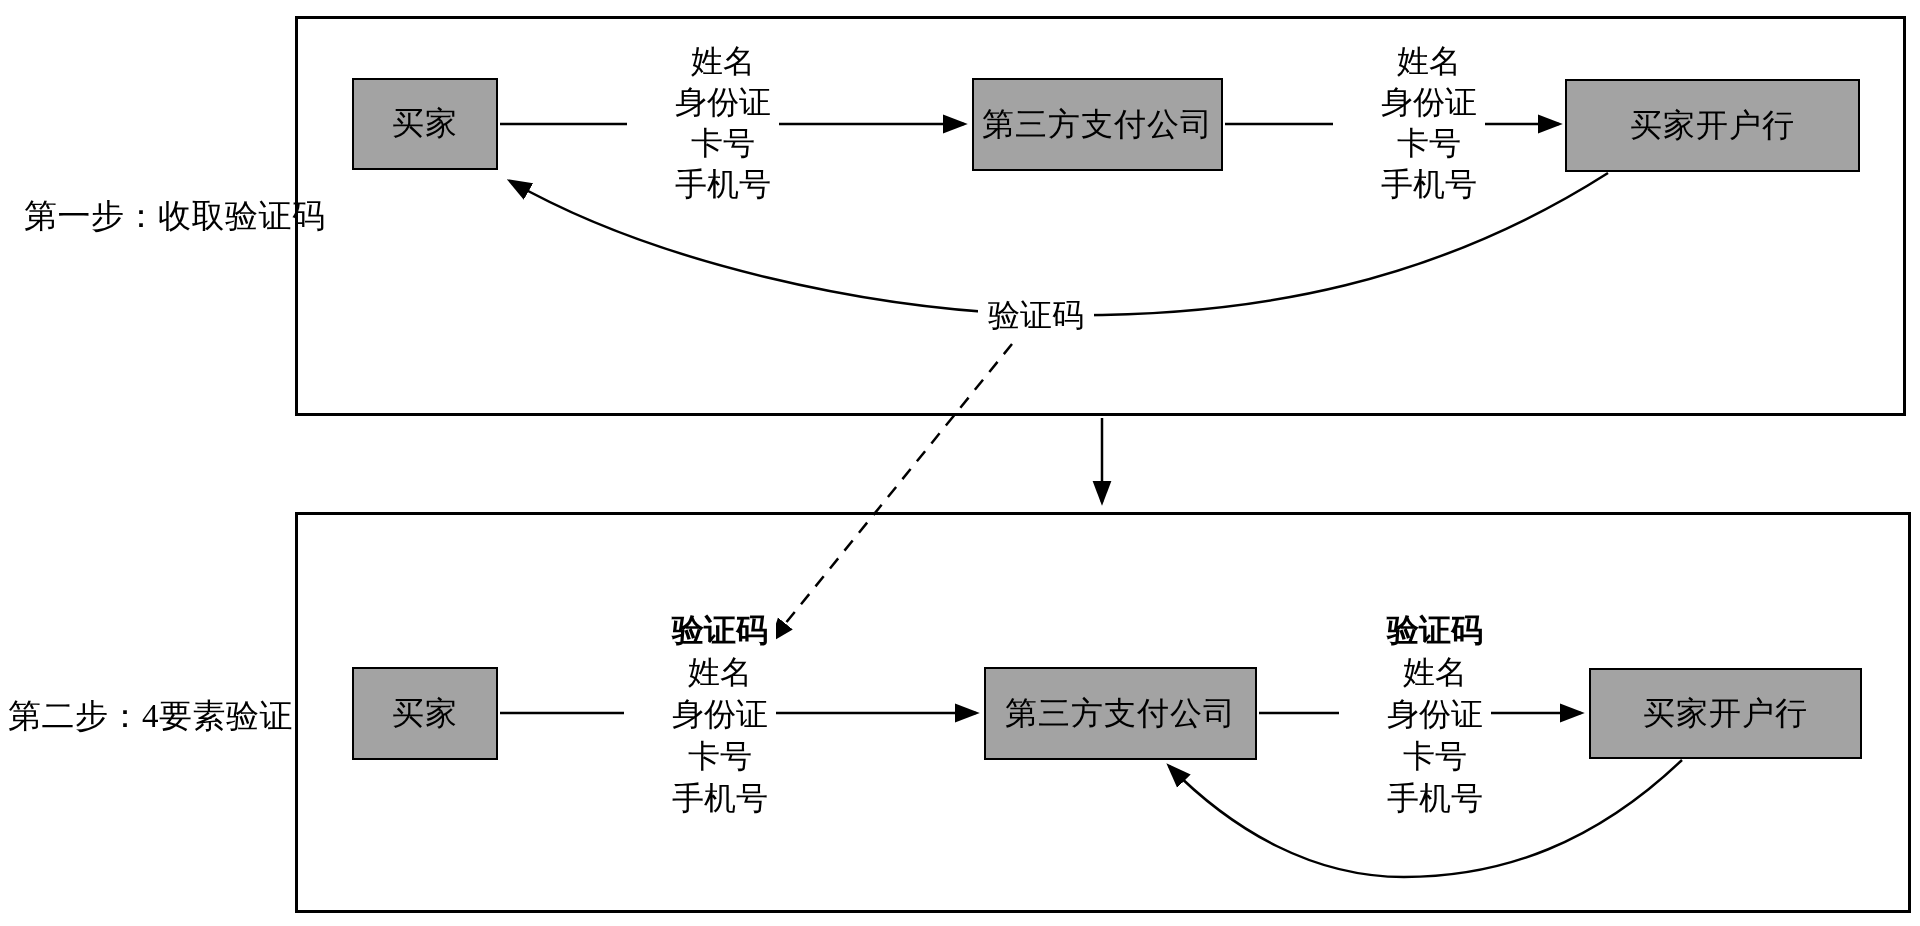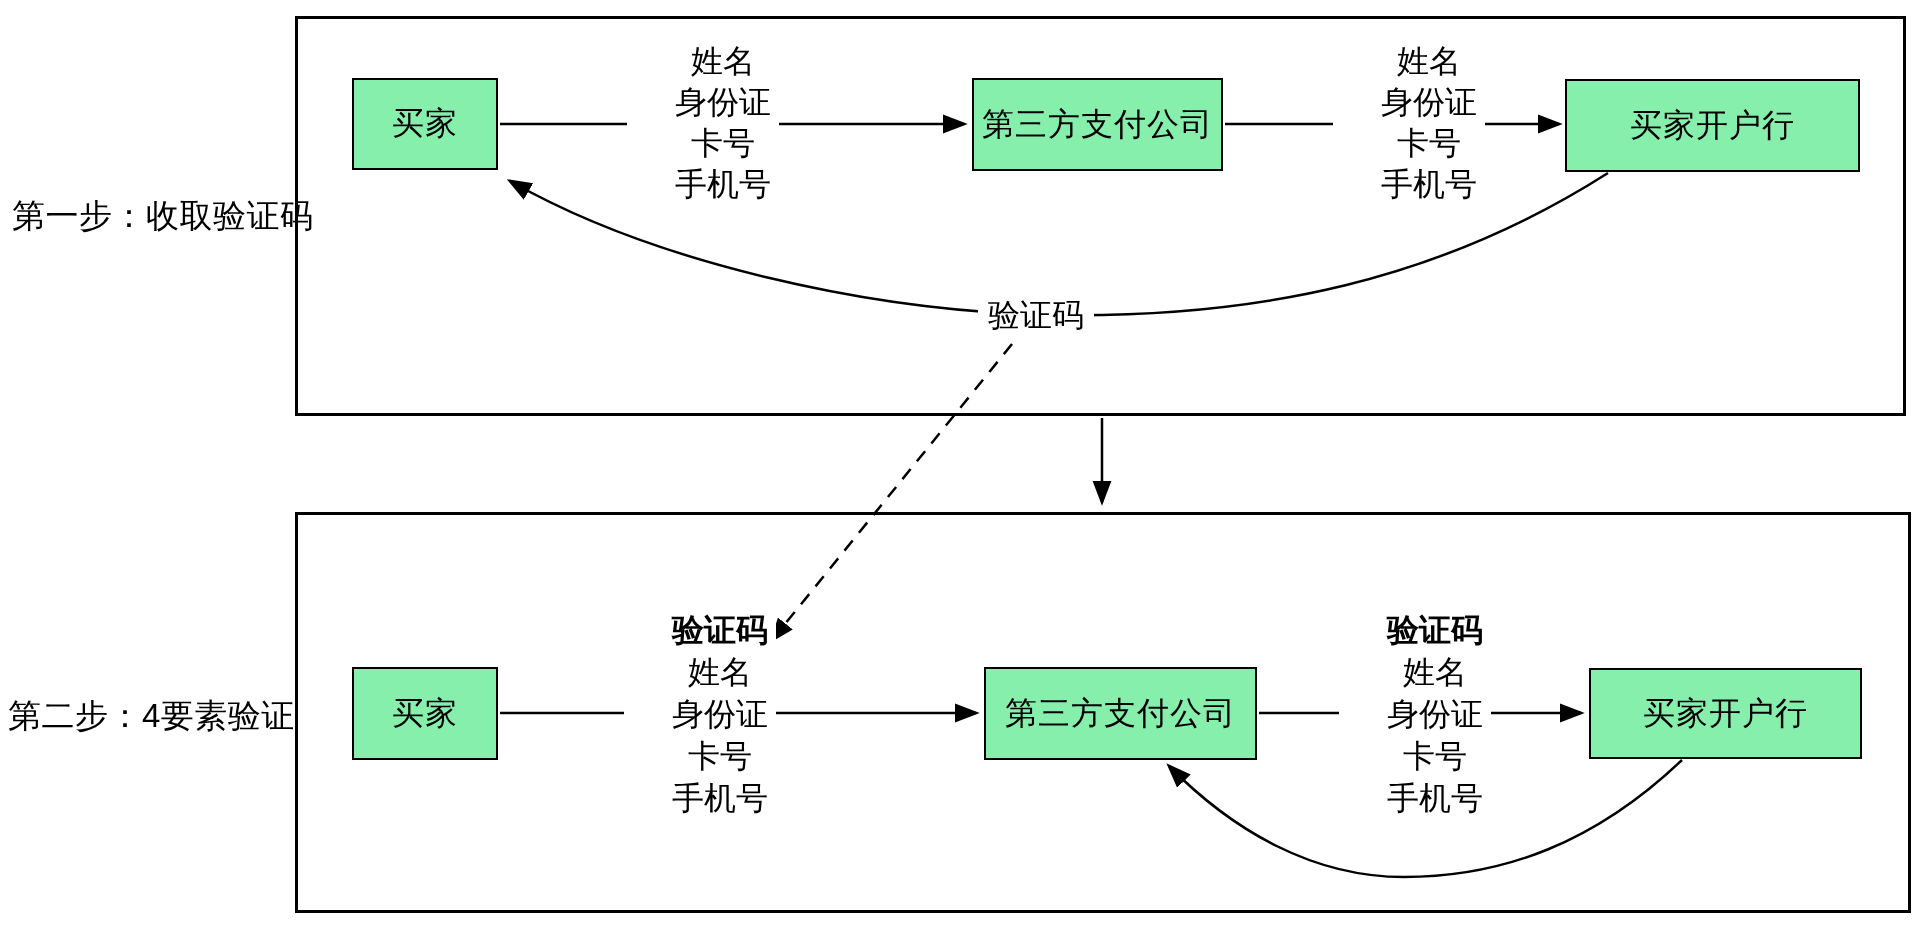--- a/index.html
+++ b/index.html
@@ -37,27 +37,27 @@
     height: 926px;
   }
 
   .step-label {
     position: absolute;
     font-size: 33px;
     line-height: 40px;
     white-space: nowrap;
     letter-spacing: 0.5px;
   }
-  #step1-label { left: 12px; top: 196px; }
-  #step2-label { left: 8px; top: 696px; }
+  #step1-label { left: 24px; top: 196px; }
+  #step2-label { left: 8px; top: 696px; font-family: Liberation Serif, serif; }
 
   .node {
     position: absolute;
     border: 2.5px solid #000000;
-    background: #86efac;
+    background: #a3a3a3;
     box-sizing: border-box;
     display: flex;
     align-items: center;
     justify-content: center;
     font-size: 32px;
     letter-spacing: 1px;
     white-space: nowrap;
   }
   #s1-buyer { left: 352px;  top: 78px;  width: 146px; height: 92px; }
   #s1-psp   { left: 972px;  top: 78px;  width: 251px; height: 93px; }

